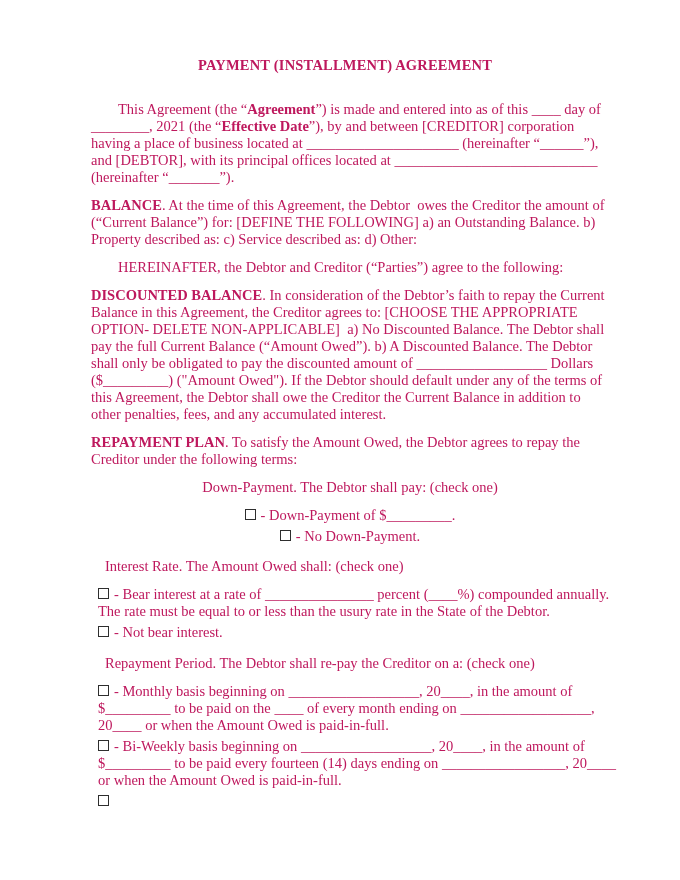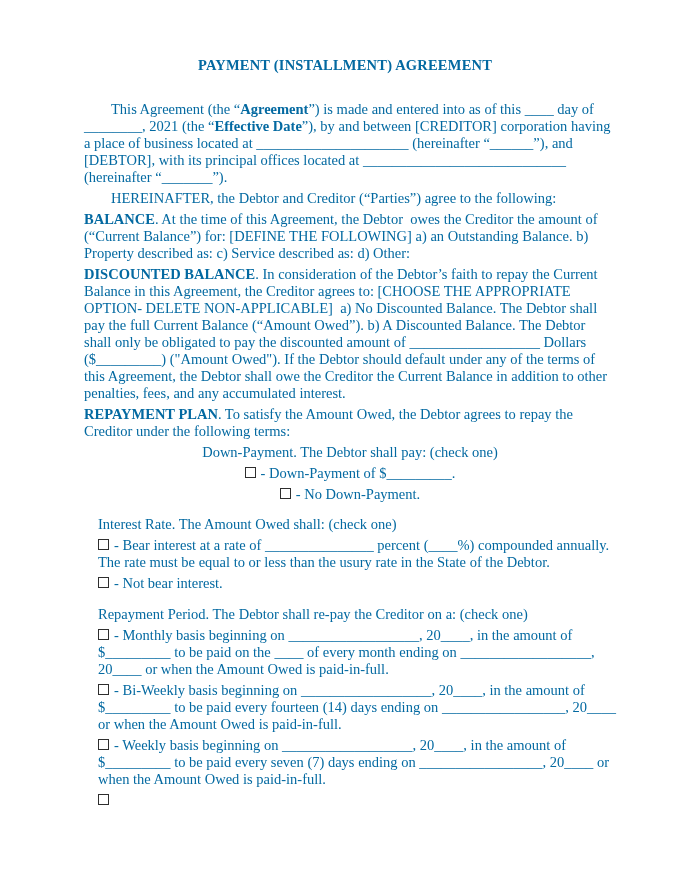--- a/index.html
+++ b/index.html
@@ -6,31 +6,31 @@
   .page {
     position: relative;
     width: 680px;
     height: 880px;
     box-sizing: border-box;
     background: #ffffff;
     padding: 57px 60px 0 80px;
     font-family: "Liberation Serif", "DejaVu Serif", serif;
     font-size: 14.5px;
     line-height: 17px;
-    color: #0369a1;
+    color: #be185d;
     overflow: hidden;
   }
   .b { font-weight: 700; }
   .title {
     text-align: center;
     font-weight: 700;
     margin: 0 0 27px -10px;
     letter-spacing: 0.2px;
   }
-  p.para { margin: 4px; }
+  p.para { margin: 11px; }
   .indent { text-indent: 27px; }
   .sub { margin-left: 14px; }
   .mb-intro { margin-bottom: 24px; }
   .mb-here  { margin-bottom: 17px; }
   .mb-bal   { margin-bottom: 9px; }
   .mb-disc  { margin-bottom: 10px; }
   .mb-plan  { margin-bottom: 11px; }
   .mb-dp    { margin-bottom: 13px; text-align: center; }
   .mb-int   { margin-bottom: 14px; }
   .opt { margin: 4px; }
@@ -45,23 +45,23 @@
 </style>
 </head>
 <body>
 
 <div class="page">
 
   <div class="title">PAYMENT (INSTALLMENT) AGREEMENT</div>
 
   <p class="para indent mb-intro"><span>This Agreement (the “</span><span class="b">Agreement</span><span>”) is made and entered into as of this ____ day of ________, 2021 (the “</span><span class="b">Effective Date</span><span>”), by and between [CREDITOR] corporation having a place of business located at _____________________ (hereinafter “______”), and [DEBTOR], with its principal offices located at ____________________________ (hereinafter “_______”).</span></p>
 
+  <p class="para mb-bal"><span class="b">BALANCE</span><span>. At the time of this Agreement, the Debtor &nbsp;owes the Creditor the amount of (“Current Balance”) for: [DEFINE THE FOLLOWING] a) an Outstanding Balance. b) Property described as: c) Service described as: d) Other:</span></p>
+
   <p class="para indent mb-here">HEREINAFTER, the Debtor and Creditor (“Parties”) agree to the following:</p>
-
-  <p class="para mb-bal"><span class="b">BALANCE</span><span>. At the time of this Agreement, the Debtor &nbsp;owes the Creditor the amount of (“Current Balance”) for: [DEFINE THE FOLLOWING] a) an Outstanding Balance. b) Property described as: c) Service described as: d) Other:</span></p>
 
   <p class="para mb-disc"><span class="b">DISCOUNTED BALANCE</span><span>. In consideration of the Debtor’s faith to repay the Current Balance in this Agreement, the Creditor agrees to: [CHOOSE THE APPROPRIATE OPTION- DELETE NON-APPLICABLE] &nbsp;a) No Discounted Balance. The Debtor shall pay the full Current Balance (“Amount Owed”). b) A Discounted Balance. The Debtor shall only be obligated to pay the discounted amount of __________________ Dollars ($_________) ("Amount Owed"). If the Debtor should default under any of the terms of this Agreement, the Debtor shall owe the Creditor the Current Balance in addition to other penalties, fees, and any accumulated interest.</span></p>
 
   <p class="para mb-plan"><span class="b">REPAYMENT PLAN</span><span>. To satisfy the Amount Owed, the Debtor agrees to repay the Creditor under the following terms:</span></p>
 
   <div class="mb-dp">
     <p class="para">Down-Payment. The Debtor shall pay: (check one)</p>
     <div class="opt sub"><span class="cb"></span><span>- Down-Payment of $_________.</span></div>
     <div class="opt sub"><span class="cb"></span><span>- No Down-Payment.</span></div>
   </div>
@@ -69,17 +69,16 @@
   <div class="sub mb-int">
     <p class="para">Interest Rate. The Amount Owed shall: (check one)</p>
     <div class="opt"><span class="cb"></span><span>- Bear interest at a rate of _______________ percent (____%) compounded annually. The rate must be equal to or less than the usury rate in the State of the Debtor.</span></div>
     <div class="opt"><span class="cb"></span><span>- Not bear interest.</span></div>
   </div>
 
   <div class="sub">
     <p class="para">Repayment Period. The Debtor shall re-pay the Creditor on a: (check one)</p>
     <div class="opt"><span class="cb"></span><span>- Monthly basis beginning on __________________, 20____, in the amount of $_________ to be paid on the ____ of every month ending on __________________, 20____ or when the Amount Owed is paid-in-full.</span></div>
     <div class="opt"><span class="cb"></span><span>- Bi-Weekly basis beginning on __________________, 20____, in the amount of $_________ to be paid every fourteen (14) days ending on _________________, 20____ or when the Amount Owed is paid-in-full.</span></div>
-    <div class="opt"><span class="cb"></span><span>- Weekly basis beginning on __________________, 20____, in the amount of $_________ to be paid every seven (7) days ending on _________________, 20____ or when the Amount Owed is paid-in-full.</span></div>
     <div class="opt"><span class="cb"></span></div>
   </div>
 
 </div>
 
 </body></html>

